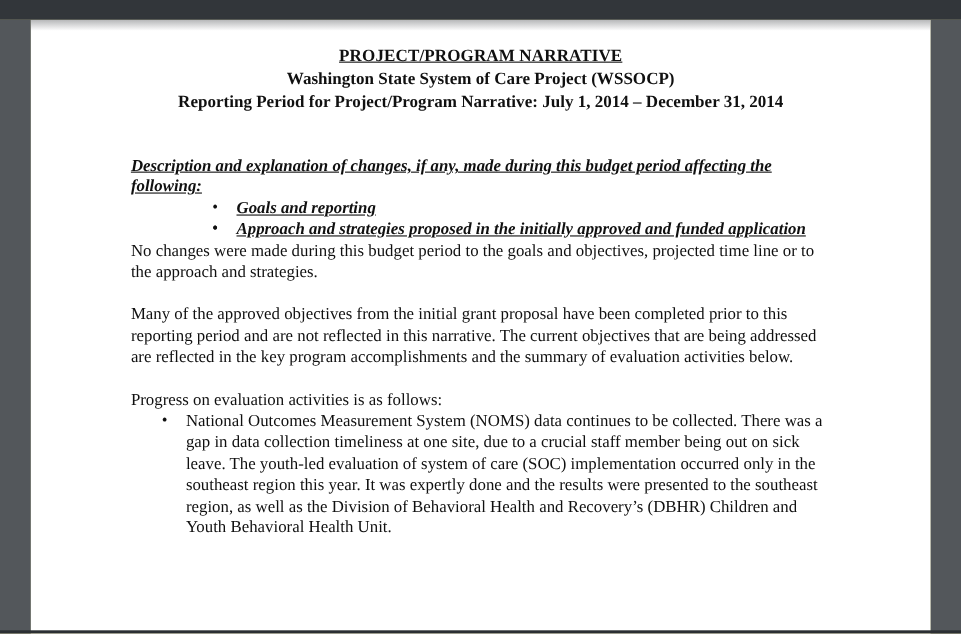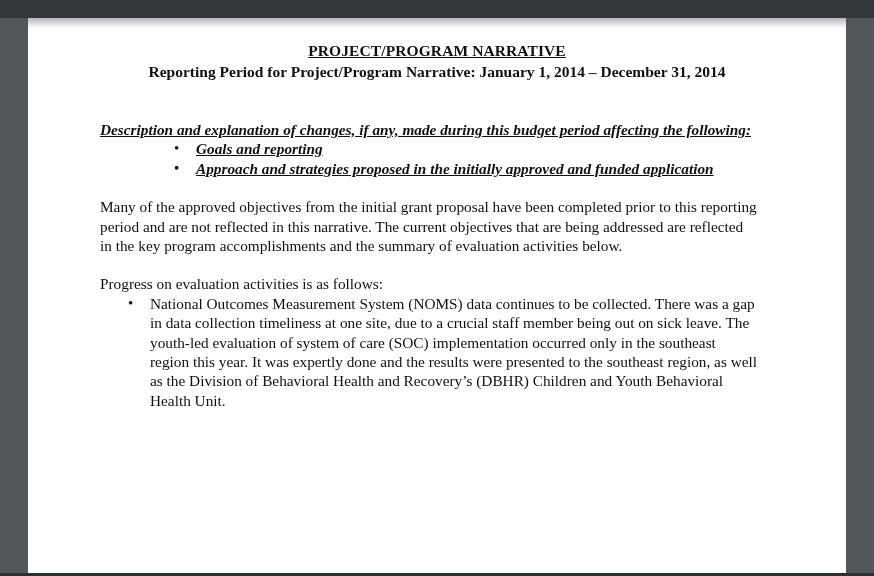--- a/index.html
+++ b/index.html
@@ -96,21 +96,21 @@
     line-height: 21px;
   }
   .title-main {
     text-decoration: underline;
     font-size: 15.5px;
     letter-spacing: 0.1px;
   }
 
   
   .body-wrap {
-    margin-left: 72px;
+    margin-left: 91px;
     margin-right: 88px;
     font-size: 15.3px;
     line-height: 19.4px;
   }
   .section-head {
     font-weight: bold;
     font-style: italic;
     text-decoration: underline;
     font-size: 15.3px;
     line-height: 19.4px;
@@ -178,21 +178,22 @@
 
   <div id="page">
     <div id="page-shadow"></div>
 
     <div id="doc">
 
       <div class="title-block">
         <div>
           <span class="title-main">PROJECT/PROGRAM NARRATIVE</span>
         </div>
-        <div>Reporting Period for Project/Program Narrative:  January 1, 2014 – December 31, 2014</div>
+        <div>Washington State System of Care Project (WSSOCP)</div>
+        <div>Reporting Period for Project/Program Narrative:  July 1, 2014 – December 31, 2014</div>
       </div>
 
       <div class="spacer-lg"></div>
       <div class="spacer-lg"></div>
 
       <div class="body-wrap">
 
         <div class="section-head">Description and explanation of changes, if any, made during this budget period affecting the following:</div>
 
         <ul class="b-list">
@@ -202,20 +203,21 @@
           </li>
           <li>
             <span class="bullet">•</span>
           </li>
           <li>
             <span class="bullet">•</span>
             <span class="li-text">Approach and strategies proposed in the initially approved and funded application</span>
           </li>
         </ul>
 
+        <div class="para">No changes were made during this budget period to the goals and objectives, projected time line or to the approach and strategies.</div>
 
         <div class="spacer-lg"></div>
 
 
         <div class="para">Many of the approved objectives from the initial grant proposal have been completed prior to this reporting period and are not reflected in this narrative.  The current objectives that are being addressed are reflected in the key program accomplishments and the summary of evaluation activities below.</div>
 
         <div class="spacer-lg"></div>
 
         <div class="para">Progress on evaluation activities is as follows:</div>
 

